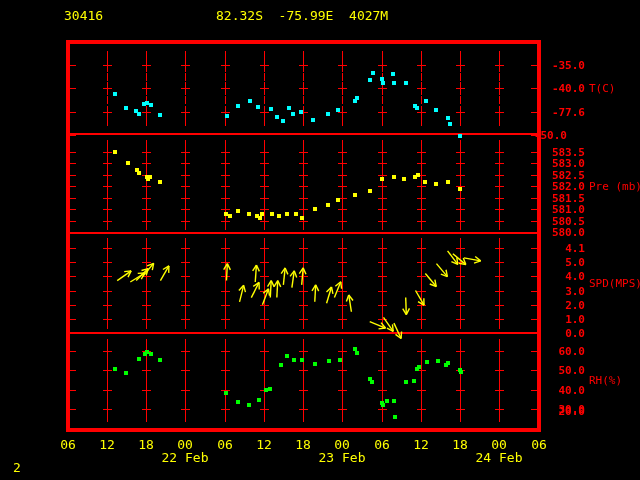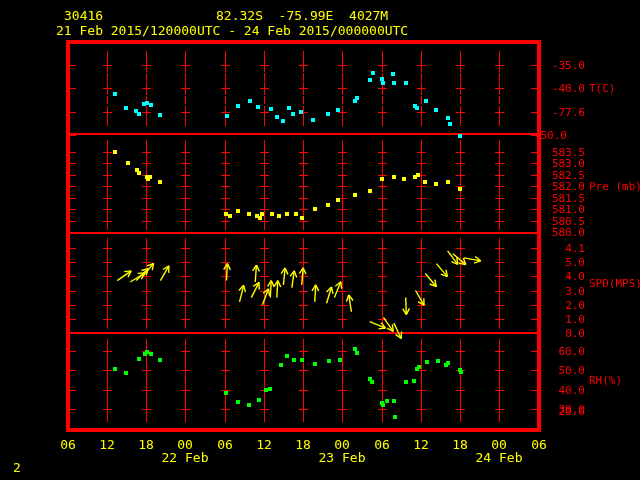--- a/index.html
+++ b/index.html
@@ -10,29 +10,28 @@
   }
   .ytxt { position:absolute; color:#ff0000; font-size:11px; line-height:11px; white-space:pre; }
   .xtxt { position:absolute; color:#ffff00; font-size:13px; line-height:13px; white-space:pre; }
   .hdr  { position:absolute; color:#ffff00; font-size:13px; line-height:13px; white-space:pre; }
   .plot-border {
     position:absolute; left:66px; top:40px; width:467px; height:384px;
     border:4px solid #ff0000;
   }
   .overlay { position:absolute; left:0; top:0; }
   .center { text-align:center; }
-  .right { text-align:right; }
+  .right { text-align:right;font-weight:bold; }
 </style>
 </head>
 <body>
 
 <div class="screen">
   <span class="hdr" style="left:64px; top:9px;">30416</span>
   <span class="hdr" style="left:216px; top:9px;">82.32S  -75.99E  4027M</span>
-  <span class="hdr" style="left:56px; top:24px;">21 Feb 2015/120000UTC - 24 Feb 2015/000000UTC</span>
 
   <div class="plot-border"></div>
 
   <div id="plot-layer">
       <div style="position: absolute; left: 70px; top: 133px; width: 467px; height: 2px; background: rgb(255, 0, 0);"></div>
       <div style="position: absolute; left: 70px; top: 232px; width: 467px; height: 2px; background: rgb(255, 0, 0);"></div>
       <div style="position: absolute; left: 70px; top: 332px; width: 467px; height: 2px; background: rgb(255, 0, 0);"></div>
       <div style="position: absolute; left: 103px; top: 65px; width: 9px; height: 1px; background: rgb(255, 0, 0);"></div>
       <div style="position: absolute; left: 107px; top: 59px; width: 1px; height: 13px; background: rgb(255, 0, 0);"></div>
       <div style="position: absolute; left: 103px; top: 88px; width: 9px; height: 1px; background: rgb(255, 0, 0);"></div>

